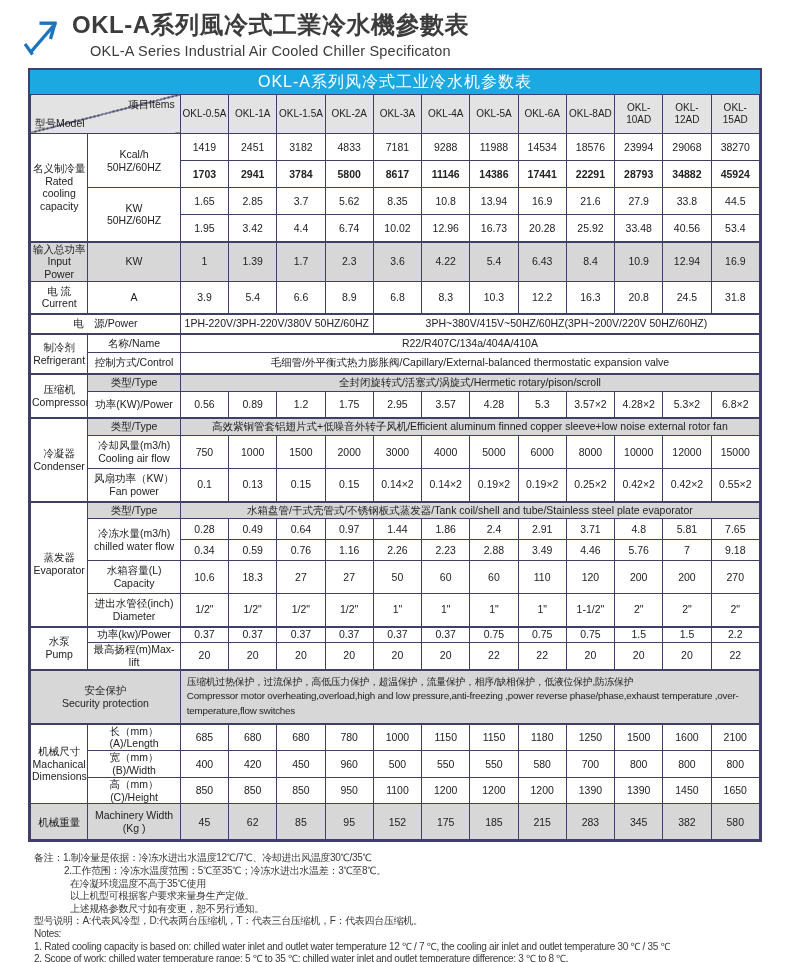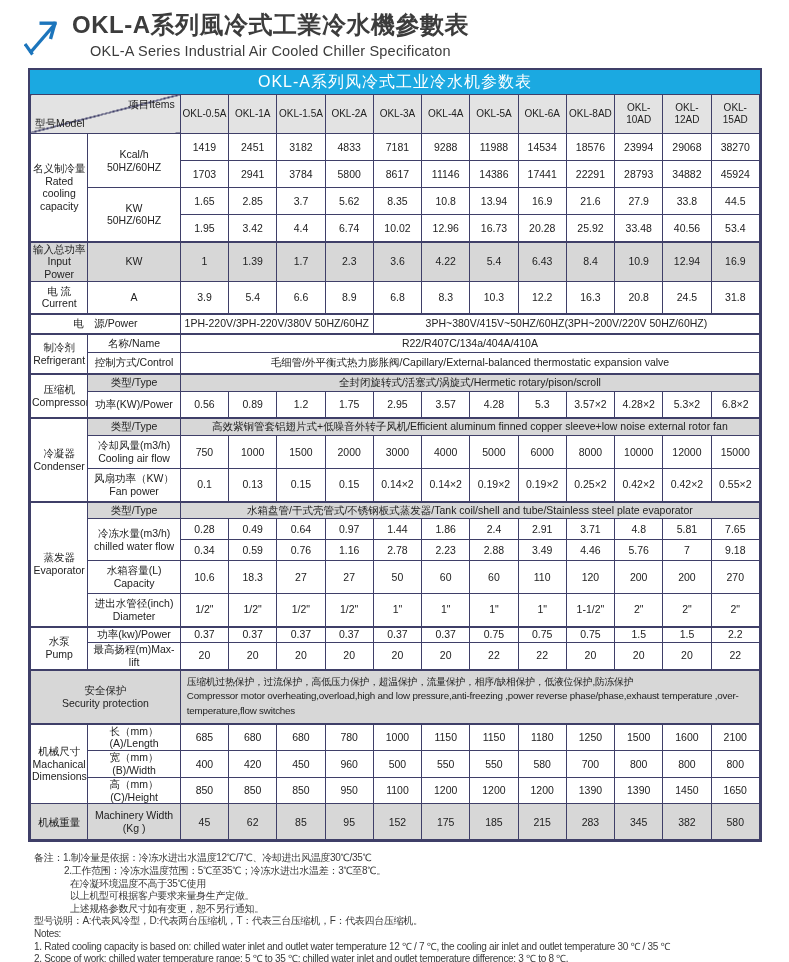--- a/index.html
+++ b/index.html
@@ -105,21 +105,21 @@
             <td class="val">4833</td>
             <td class="val">7181</td>
             <td class="val">9288</td>
             <td class="val">11988</td>
             <td class="val">14534</td>
             <td class="val">18576</td>
             <td class="val">23994</td>
             <td class="val">29068</td>
             <td class="val">38270</td>
           </tr>
-          <tr style="height: 27px;">
+          <tr style="height: 27px; font-weight: bold;">
             <td class="val">1703</td>
             <td class="val">2941</td>
             <td class="val">3784</td>
             <td class="val">5800</td>
             <td class="val">8617</td>
             <td class="val">11146</td>
             <td class="val">14386</td>
             <td class="val">17441</td>
             <td class="val">22291</td>
             <td class="val">28793</td>
@@ -284,21 +284,21 @@
             <td class="val">3.71</td>
             <td class="val">4.8</td>
             <td class="val">5.81</td>
             <td class="val">7.65</td>
           </tr>
           <tr style="height: 21px;">
             <td class="val">0.34</td>
             <td class="val">0.59</td>
             <td class="val">0.76</td>
             <td class="val">1.16</td>
-            <td class="val">2.78</td>
+            <td class="val">2.26</td>
             <td class="val">2.23</td>
             <td class="val">2.88</td>
             <td class="val">3.49</td>
             <td class="val">4.46</td>
             <td class="val">5.76</td>
             <td class="val">7</td>
             <td class="val">9.18</td>
           </tr>
           <tr style="height: 33px;">
             <td class="item">水箱容量(L)

